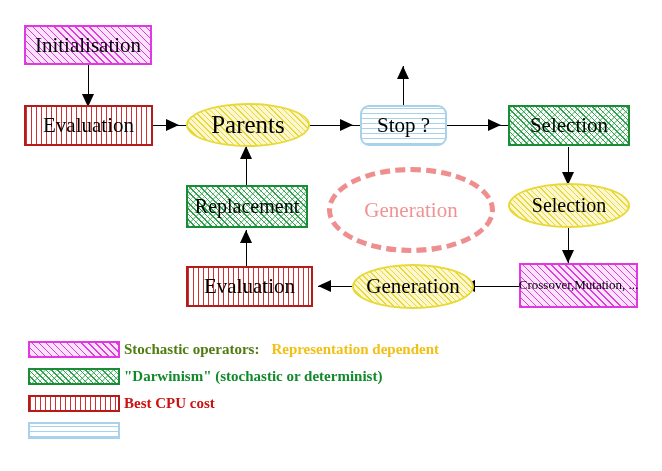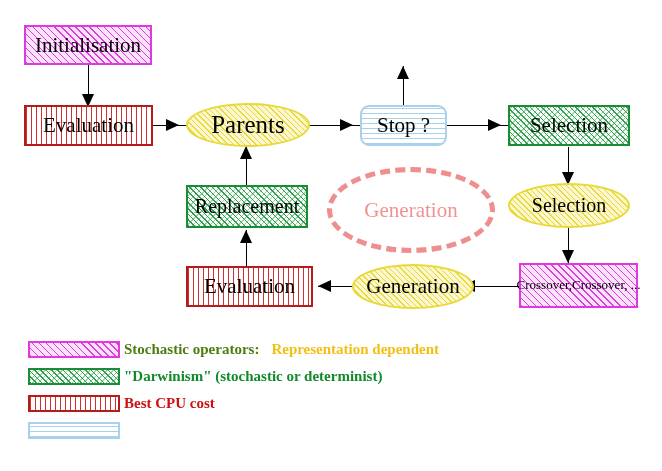--- a/index.html
+++ b/index.html
@@ -221,21 +221,21 @@
   <div class="node pat-green" style="left:186px; top:185px; width:122px; height:43px; font-size:20px;">
     <span class="lbl">Replacement</span>
   </div>
 
   <div class="node pat-yellow-ellipse" style="left:508px; top:183px; width:122px; height:45px; font-size:20px;">
     <span class="lbl">Selection</span>
   </div>
 
   <div class="node pat-magenta" style="left:519px; top:263px; width:119px; height:45px; font-size:13px; line-height:1.25;">
     <span class="lbl">Crossover,</span>
-    <span class="lbl">Crossover, ...</span>
+    <span class="lbl">Mutation, ...</span>
   </div>
 
   <div class="node pat-red" style="left:186px; top:266px; width:127px; height:41px; font-size:21px;">
     <span class="lbl">Evaluation</span>
   </div>
 
   <div class="node pat-yellow-ellipse" style="left:352px; top:264px; width:122px; height:45px; font-size:21px;">
     <span class="lbl">Generation</span>
   </div>
 

